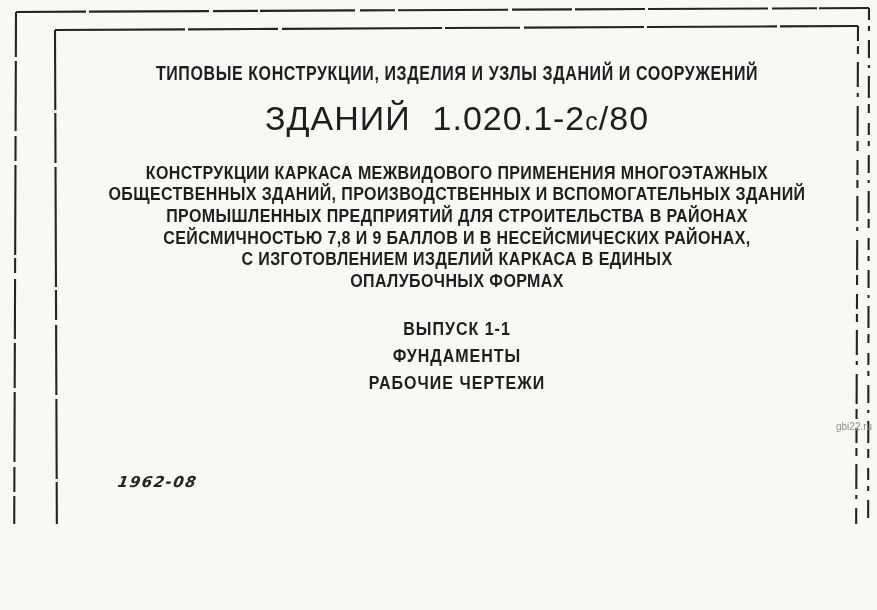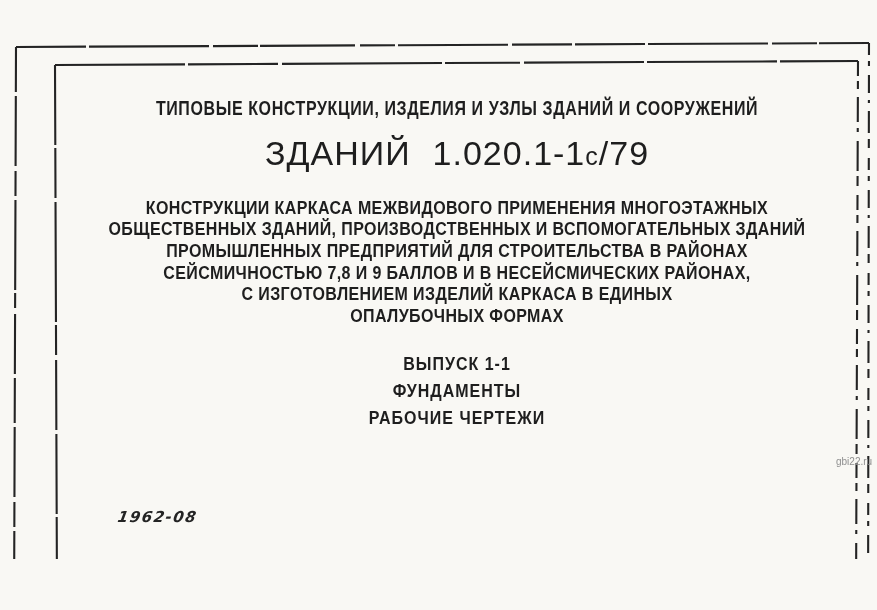--- a/index.html
+++ b/index.html
@@ -8,21 +8,20 @@
     --wm:#8f8f8f;
   }
   html,body{margin:0;padding:0;background:var(--paper);}
   .page{
     position:relative;
     width:877px;height:524px;
     background:var(--paper);
     color:var(--ink);
     font-family:"Liberation Sans", sans-serif;
     overflow:hidden;
-    margin-top:35px;
   }
   .frame{
     position:absolute;inset:0;width:877px;height:610px;
     pointer-events:none;
   }
   .frame path{
     fill:none;stroke:#242424;stroke-width:2.1;stroke-linecap:butt;
   }
   .txt{
     position:absolute;left:37px;right:0;
@@ -79,21 +78,21 @@
     <path d="M16 12 L14 590" stroke-dasharray="45 4 70 5 25 4 90 3 15 6 60 4"></path>
     <path d="M55 30 L858 26" stroke-dasharray="130 3 90 4 160 3 75 4 120 3"></path>
     <path d="M858 26 L856 570" stroke-dasharray="15 5 8 8 25 6 4 9 30 5 10 9"></path>
     <path d="M57 563 L852 574" stroke-dasharray="10 7 120 4 60 5 180 3 90 4"></path>
     <path d="M55 30 L57 563" stroke-dasharray="80 3 50 4 120 3 30 5 70 4"></path>
   </svg>
 
   <div class="txt header-line">ТИПОВЫЕ КОНСТРУКЦИИ, ИЗДЕЛИЯ И УЗЛЫ ЗДАНИЙ И СООРУЖЕНИЙ</div>
 
   <div class="txt series-line">
-    <span class="series-label">ЗДАНИЙ</span><span>1.020.1-1</span><span class="code-small">с</span><span>/79</span>
+    <span class="series-label">ЗДАНИЙ</span><span>1.020.1-2</span><span class="code-small">с</span><span>/80</span>
   </div>
 
   <div class="txt description">
     <div>КОНСТРУКЦИИ КАРКАСА МЕЖВИДОВОГО ПРИМЕНЕНИЯ МНОГОЭТАЖНЫХ</div>
     <div>ОБЩЕСТВЕННЫХ ЗДАНИЙ, ПРОИЗВОДСТВЕННЫХ И ВСПОМОГАТЕЛЬНЫХ ЗДАНИЙ</div>
     <div>ПРОМЫШЛЕННЫХ ПРЕДПРИЯТИЙ ДЛЯ СТРОИТЕЛЬСТВА В РАЙОНАХ</div>
     <div>СЕЙСМИЧНОСТЬЮ 7,8 И 9 БАЛЛОВ И В НЕСЕЙСМИЧЕСКИХ РАЙОНАХ,</div>
     <div>С ИЗГОТОВЛЕНИЕМ ИЗДЕЛИЙ КАРКАСА В ЕДИНЫХ</div>
     <div>ОПАЛУБОЧНЫХ ФОРМАХ</div>
   </div>

